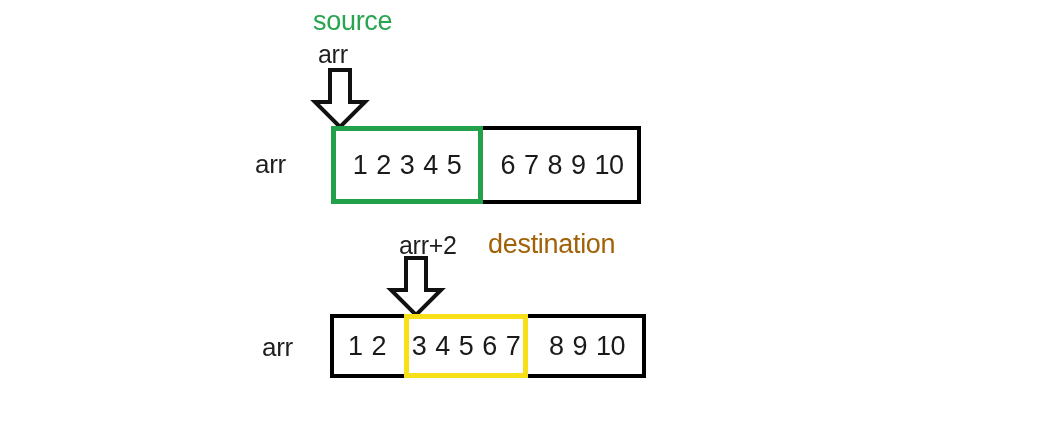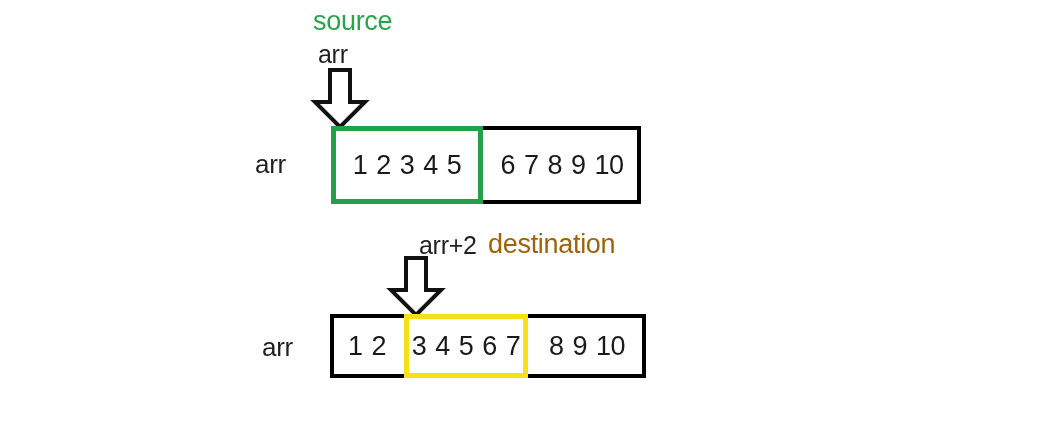--- a/index.html
+++ b/index.html
@@ -44,21 +44,20 @@
     font-size: 25px;
     color: #1f1f1f;
     letter-spacing: -0.3px;
   }
   .lbl-arrplus2 {
     left: 399px;
     top: 233px;
     font-size: 25px;
     color: #1f1f1f;
     letter-spacing: -0.3px;
-    margin-left: 20px;
   }
   .lbl-destination {
     left: 488px;
     top: 231px;
     font-size: 27px;
     color: #a16207;
     letter-spacing: -0.3px;
   }
   .lbl-arr-left-1 {
     left: 255px;

